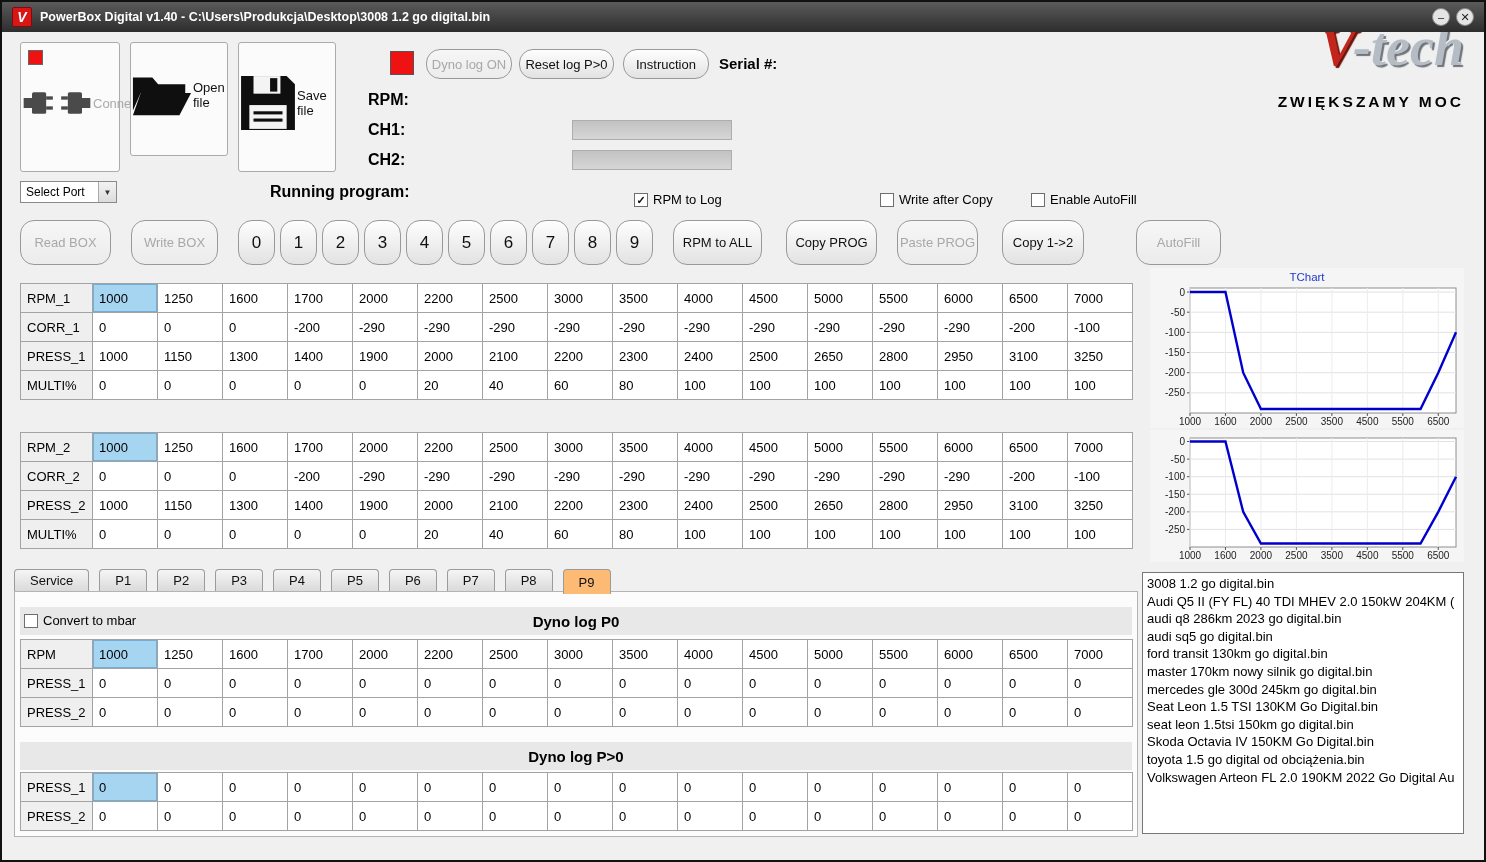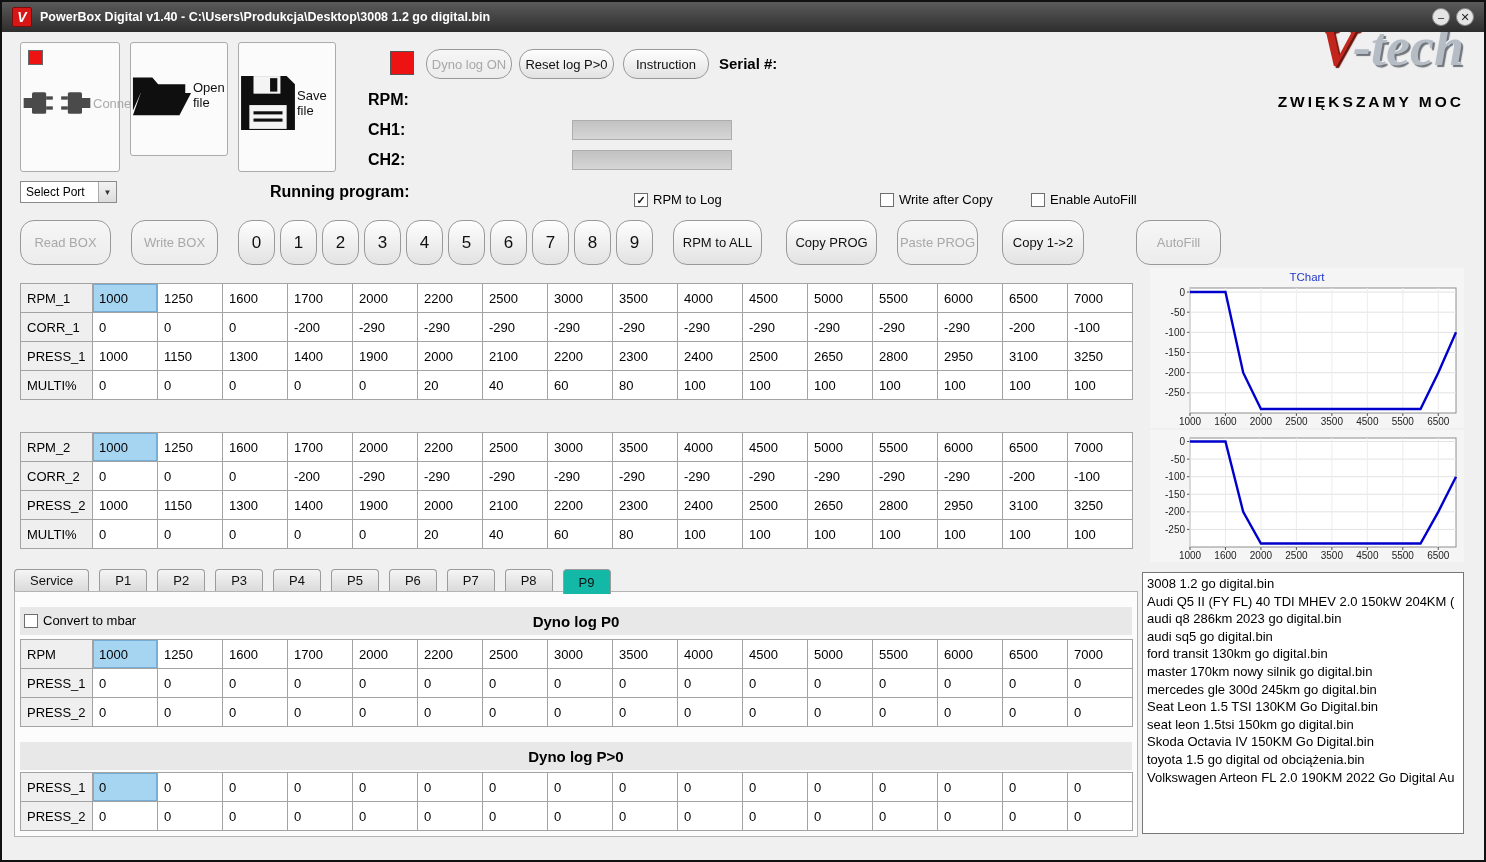--- a/index.html
+++ b/index.html
@@ -28,21 +28,21 @@
 .action-row{display:flex;gap:20px;height:45px}
 .numwrap{display:flex;gap:5px}
 .btn.num{width:37px;font-size:17px}
 .dtable{display:inline-flex;flex-direction:column;border-top:1px solid #a3a3a3;border-left:1px solid #a3a3a3;background:#fff}
 .trow{display:flex}
 .tcell{width:65px;height:29px;border-right:1px solid #a3a3a3;border-bottom:1px solid #a3a3a3;background:#fff;font-size:13px;display:flex;align-items:center;padding-left:6px;color:#000;white-space:nowrap;overflow:hidden}
 .tlabel{width:72px;background:#efefef}
 .hl{background:#a6d5f2;box-shadow:inset 0 0 0 1px #74aed6}
 .tabs{display:flex;gap:10px;z-index:4}
 .tab{height:22px;padding:0 15px;display:flex;align-items:center;background:linear-gradient(#f5f5f5,#dadada);border:1px solid #9b9b9b;border-bottom:none;border-radius:4px 4px 0 0;font-size:13px;color:#111;cursor:pointer}
-.tab.active{height:25px;background:#14b8a6;position:relative;z-index:5}
+.tab.active{height:25px;background:#fdba74;position:relative;z-index:5}
 .panel{background:#fcfcfc;border:1px solid #b3b3b3}
 .banner{background:#e8e8e8;display:flex;align-items:center;justify-content:center;font-size:15px;font-weight:bold;color:#000}
 .brand{text-align:right}
 .brand-line{font-family:"Liberation Serif",serif;font-style:italic;font-weight:bold;font-size:54px;line-height:.95;color:#b6bcc4;text-shadow:-1px -1px 0 #eceef2,2px 2px 1px #6f747b;white-space:nowrap}
 .brand-v{color:#c2251b;text-shadow:2px 2px 1px #6b120c}
 .brand-slogan{margin-top:20px;font-size:15.5px;font-weight:bold;letter-spacing:3px;color:#000000;white-space:nowrap}
 .chart{background:#f5f5f5}
 svg text{font-family:"Liberation Sans",sans-serif}
 .filelist{background:#fff;border:1px solid #777;padding:2px 4px;overflow:hidden}
 .file-item{font-size:13px;line-height:17.6px;white-space:nowrap;color:#000;cursor:default}

